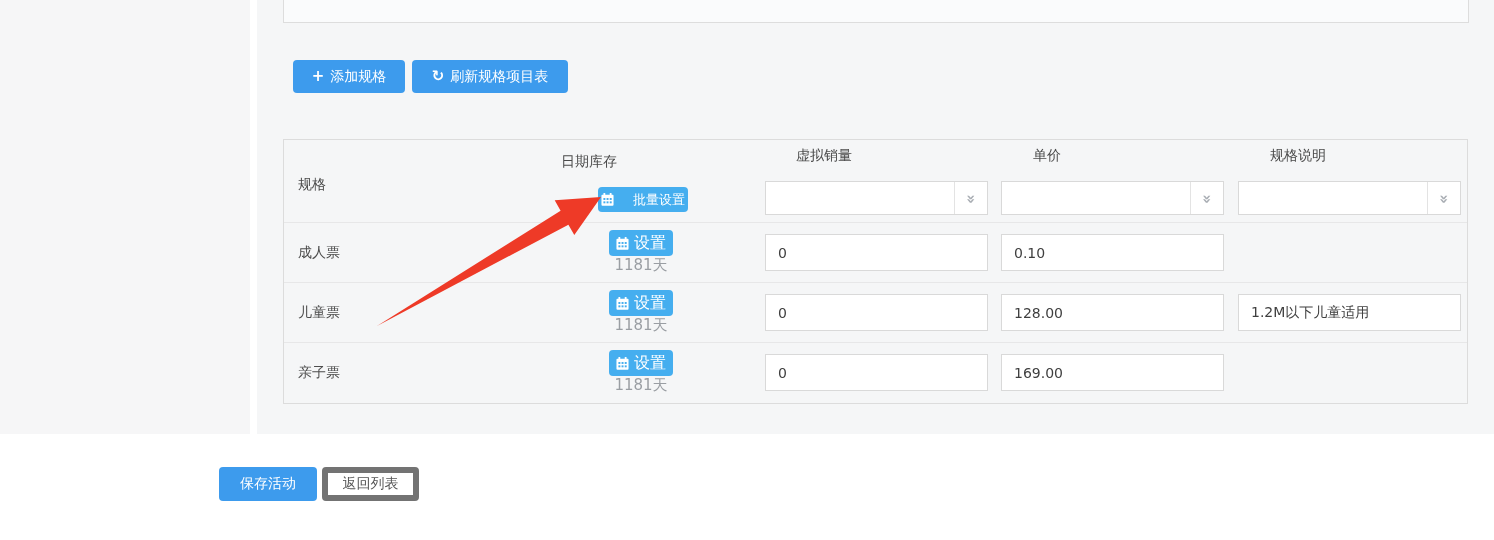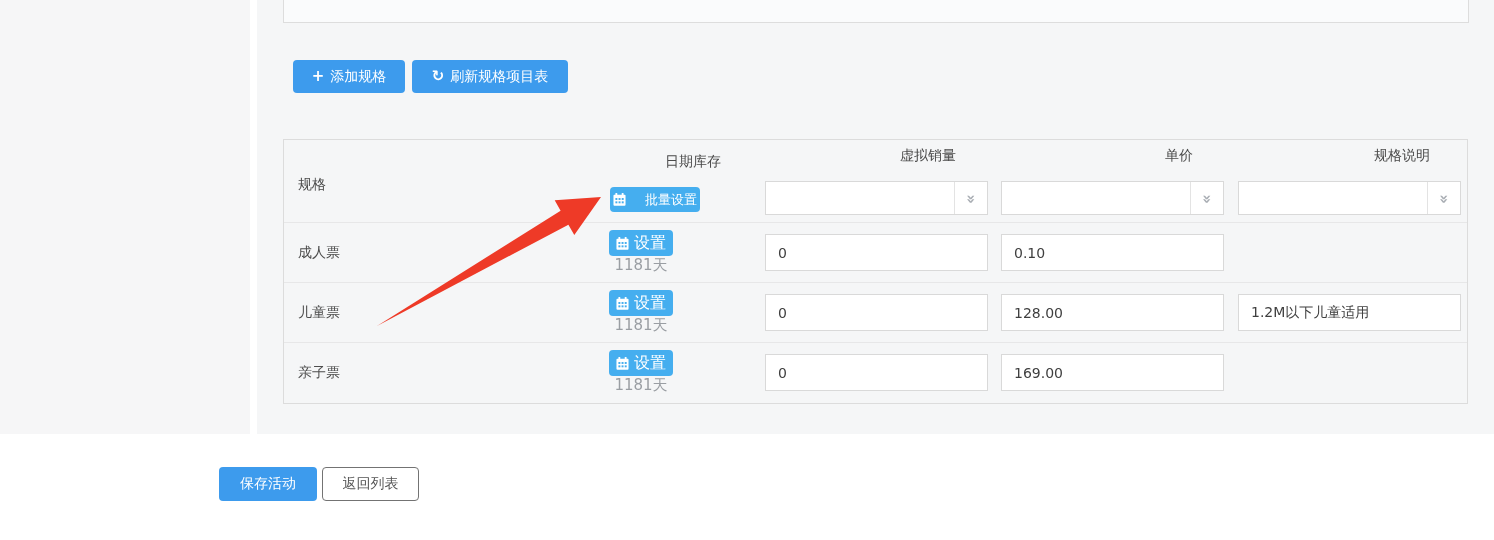--- a/index.html
+++ b/index.html
@@ -15,43 +15,43 @@
   
   .top-box{ position:absolute; left:26px; top:-22px; width:1186px; height:45px;
             background:#fafbfc; border:1px solid #dddddd; }
 
   
   .btn{ display:inline-flex; align-items:center; justify-content:center; gap:6px;
         border:none; border-radius:4px; cursor:pointer; font-size:14px;
         font-family:inherit; white-space:nowrap; }
   .btn-primary{ background:#3d9bed; color:#fff; }
   .btn-info{ background:#45aeef; color:#fff; }
-  .btn-plain{ background:#fff; color:#555; border:1px solid #737373; }
+  .btn-plain{ background:#fff; color:#555; border:6px solid #737373; }
 
   .btn-add{ position:absolute; left:36px; top:60px; width:112px; height:33px; }
   .btn-refresh{ position:absolute; left:155px; top:60px; width:156px; height:33px; }
   .btn-icon{ font-weight:bold; font-size:15px; line-height:1; }
 
   
   .spec-table{ position:absolute; left:26px; top:139px; width:1185px; height:265px;
                border:1px solid #dcdcdc; }
   .thead{ position:relative; height:83px; border-bottom:1px solid #e7e7e8; }
   .trow{ position:relative; height:60px; }
   .trow.sep{ border-bottom:1px solid #e7e7e8; }
 
   .col-name-label{ position:absolute; left:14px; top:50%; transform:translateY(-50%);
                    font-size:14px; color:#4d4d4d; }
-  .head-label{ position:absolute; font-size:14px; color:#4a4a4a; text-align:right; width:160px; }
+  .head-label{ position:absolute; font-size:14px; color:#4a4a4a; text-align:left; width:160px; }
   .hl-spec{ left:14px; top:36px; width:auto; text-align:center; }
   .hl-stock{ left:277px; top:13px; }
   .hl-sales{ left:512px; top:7px; }
   .hl-price{ left:749px; top:7px; }
   .hl-desc{ left:986px; top:7px; }
 
-  .btn-batch{ position:absolute; left:314px; top:47px; width:90px; height:25px; font-size:13px; gap:19px;margin-left:12px; }
+  .btn-batch{ position:absolute; left:314px; top:47px; width:90px; height:25px; font-size:13px; gap:19px; }
   .btn-set{ position:absolute; left:325px; top:7px; width:64px; height:26px; font-size:16px; gap:5px; }
   .days{ position:absolute; left:297px; top:33px; width:120px; text-align:center;
          font-size:15px; color:#9a9ea3; }
 
   
   .hgroup{ position:absolute; top:41px; height:34px; width:223px; display:flex;
            border:1px solid #d9d9d9; background:#fff; }
   .hg-sales{ left:481px; } .hg-price{ left:717px; } .hg-desc{ left:954px; }
   .hgroup input{ flex:1 1 auto; min-width:0; border:none; outline:none; background:#fff;
                  font-size:14px; font-family:inherit; padding:0 12px; color:#444; }

